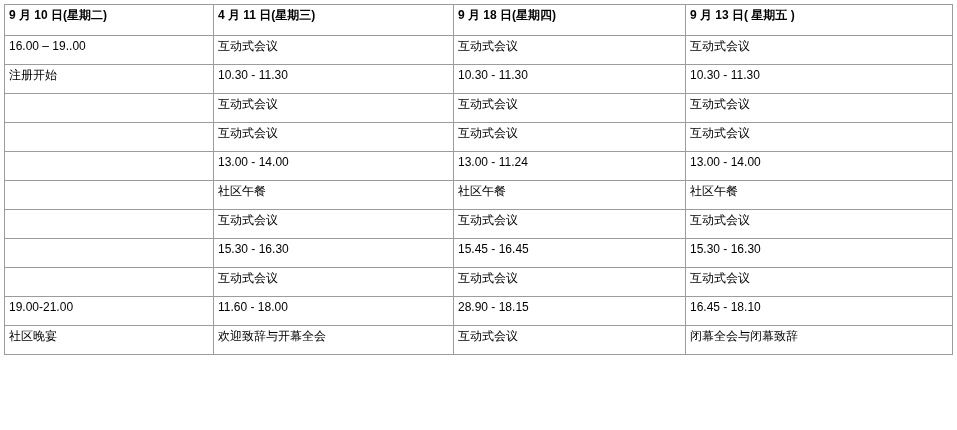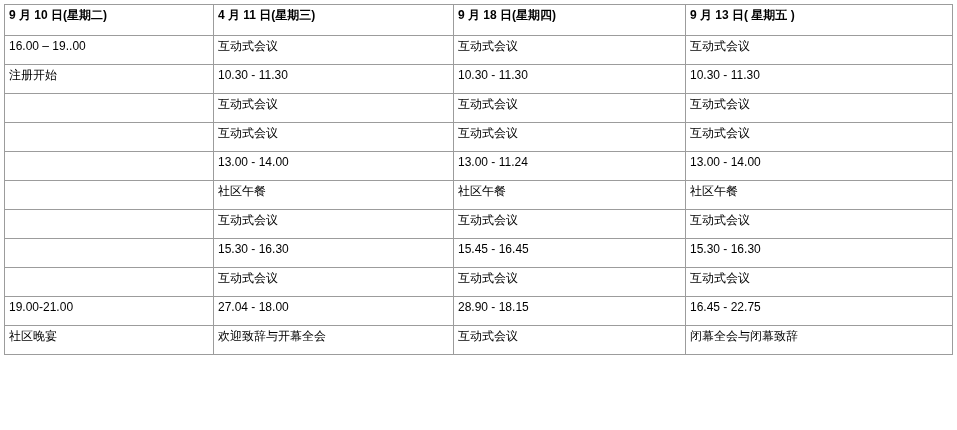--- a/index.html
+++ b/index.html
@@ -114,23 +114,23 @@
         <td>15.30 - 16.30</td>
       </tr>
       <tr>
         <td></td>
         <td>互动式会议</td>
         <td>互动式会议</td>
         <td>互动式会议</td>
       </tr>
       <tr>
         <td>19.00-21.00</td>
-        <td>27.04 - 18.00</td>
+        <td>11.60 - 18.00</td>
         <td>28.90 - 18.15</td>
-        <td>16.45 - 22.75</td>
+        <td>16.45 - 18.10</td>
       </tr>
       <tr>
         <td>社区晚宴</td>
         <td>欢迎致辞与开幕全会</td>
         <td>互动式会议</td>
         <td>闭幕全会与闭幕致辞</td>
       </tr>
 
     </tbody>
   </table>

